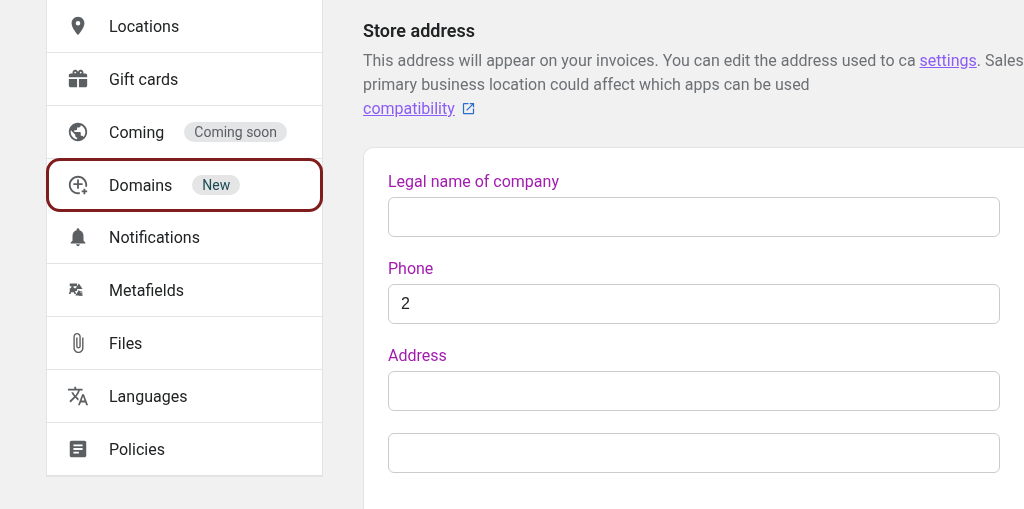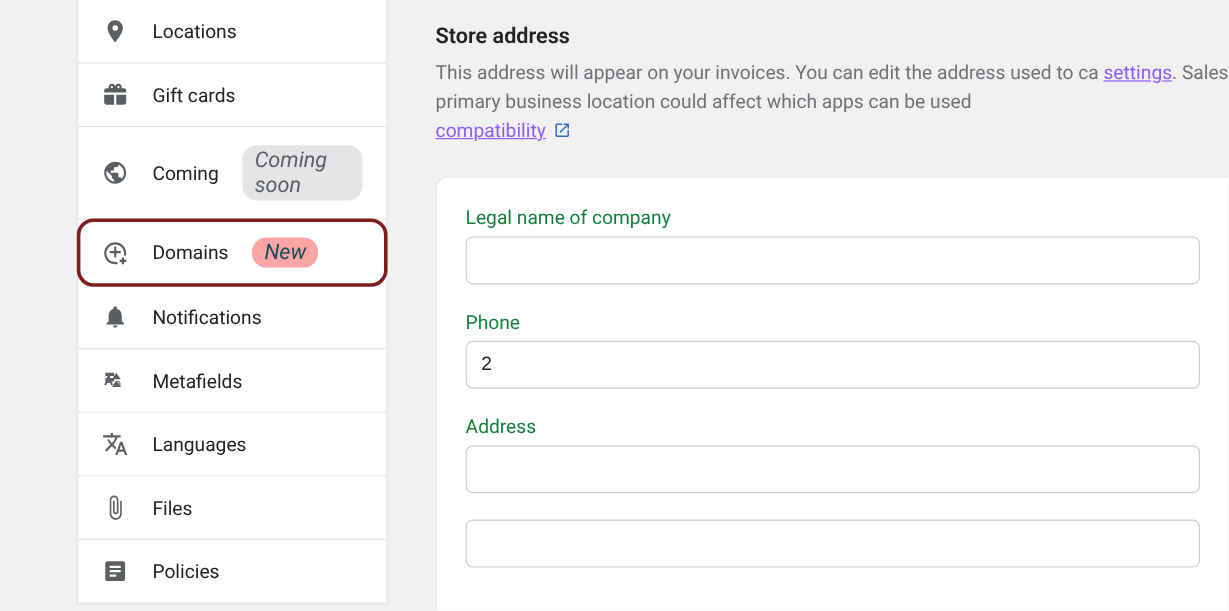--- a/index.html
+++ b/index.html
@@ -12,21 +12,21 @@
       background: #f1f1f1;
       width: 1024px;
       height: 509px;
       overflow: hidden;
       display: flex;
       color: #202223;
     }
     .sidebar {
       width: 323px;
       background: #f1f1f1;
-      padding-left: 64px;
+      padding-left: 46px;
       flex-shrink: 0;
     }
     .sidebar-list {
       background: #ffffff;
       border: 1px solid #e1e3e5;
       border-top: none;
     }
     .sidebar-item {
       display: flex;
       align-items: center;
@@ -52,29 +52,28 @@
       fill: #5c5f62;
     }
     .sidebar-item-label {
       color: #202223;
     }
     .badge {
       display: inline-flex;
       align-items: center;
       padding: 2px 10px;
       border-radius: 12px;
-      font-size: 18px;
-      font-style: italic;
+      font-size: 14px;
     }
     .badge-gray {
       background: #e4e5e7;
       color: #5c5f62;
     }
     .badge-blue {
-      background: #fca5a5;
+      background: #e5e5e5;
       color: #1a4b55;
     }
     .highlight-box {
       border: 3px solid #7f1d1d;
       border-radius: 14px;
       margin: -1px;
       position: relative;
     }
     .highlight-box .sidebar-item {
       border-bottom: none;
@@ -120,21 +119,21 @@
       border-bottom: none;
       border-bottom-left-radius: 0;
       border-top-right-radius: 0;
     }
     .field {
       margin-bottom: 22px;
     }
     .field-label {
       display: block;
       font-size: 16px;
-      color: #15803d;
+      color: #a21caf;
       margin-bottom: 6px;
     }
     .field-input {
       width: 100%;
       padding: 10px 12px;
       font-size: 16px;
       border: 1px solid #c9cccf;
       border-radius: 6px;
       color: #202223;
       background: #ffffff;
@@ -203,33 +202,33 @@
             <text x="2" y="16" font-size="12" font-weight="bold" fill="#5c5f62">A</text>
             <text x="12" y="18" font-size="10" fill="#5c5f62">a</text>
           </svg>
       </span>
       <span class="sidebar-item-label">Metafields</span>
     </div>
 
     <div class="sidebar-item">
       <span class="icon">
         <svg viewBox="0 0 24 24">
+            <path d="M16.5 6v11.5c0 2.21-1.79 4-4 4s-4-1.79-4-4V5c0-1.38 1.12-2.5 2.5-2.5S13.5 3.62 13.5 5v10.5c0 .55-.45 1-1 1s-1-.45-1-1V6H10v9.5c0 1.38 1.12 2.5 2.5 2.5s2.5-1.12 2.5-2.5V5c0-2.21-1.79-4-4-4S7 2.79 7 5v12.5c0 3.04 2.46 5.5 5.5 5.5s5.5-2.46 5.5-5.5V6h-1.5z"></path>
+          </svg>
+      </span>
+      <span class="sidebar-item-label">Files</span>
+    </div>
+
+    <div class="sidebar-item">
+      <span class="icon">
+        <svg viewBox="0 0 24 24">
             <path d="M12.87 15.07l-2.54-2.51.03-.03c1.74-1.94 2.98-4.17 3.71-6.53H17V4h-7V2H8v2H1v2h11.17C11.5 7.92 10.44 9.75 9 11.35 8.07 10.32 7.3 9.19 6.69 8h-2c.73 1.63 1.73 3.17 2.98 4.56l-5.09 5.02L4 19l5-5 3.11 3.11.76-2.04zM18.5 10h-2L12 22h2l1.12-3h4.75L21 22h2l-4.5-12zm-2.62 7l1.62-4.33L19.12 17h-3.24z"></path>
           </svg>
       </span>
       <span class="sidebar-item-label">Languages</span>
-    </div>
-
-    <div class="sidebar-item">
-      <span class="icon">
-        <svg viewBox="0 0 24 24">
-            <path d="M16.5 6v11.5c0 2.21-1.79 4-4 4s-4-1.79-4-4V5c0-1.38 1.12-2.5 2.5-2.5S13.5 3.62 13.5 5v10.5c0 .55-.45 1-1 1s-1-.45-1-1V6H10v9.5c0 1.38 1.12 2.5 2.5 2.5s2.5-1.12 2.5-2.5V5c0-2.21-1.79-4-4-4S7 2.79 7 5v12.5c0 3.04 2.46 5.5 5.5 5.5s5.5-2.46 5.5-5.5V6h-1.5z"></path>
-          </svg>
-      </span>
-      <span class="sidebar-item-label">Files</span>
     </div>
 
     <div class="sidebar-item">
       <span class="icon">
         <svg viewBox="0 0 24 24">
             <path d="M19 3H5c-1.1 0-2 .9-2 2v14c0 1.1.9 2 2 2h14c1.1 0 2-.9 2-2V5c0-1.1-.9-2-2-2zM7 7h10v2H7V7zm0 4h10v2H7v-2zm0 4h6v2H7v-2z"></path>
           </svg>
       </span>
       <span class="sidebar-item-label">Policies</span>
     </div>

